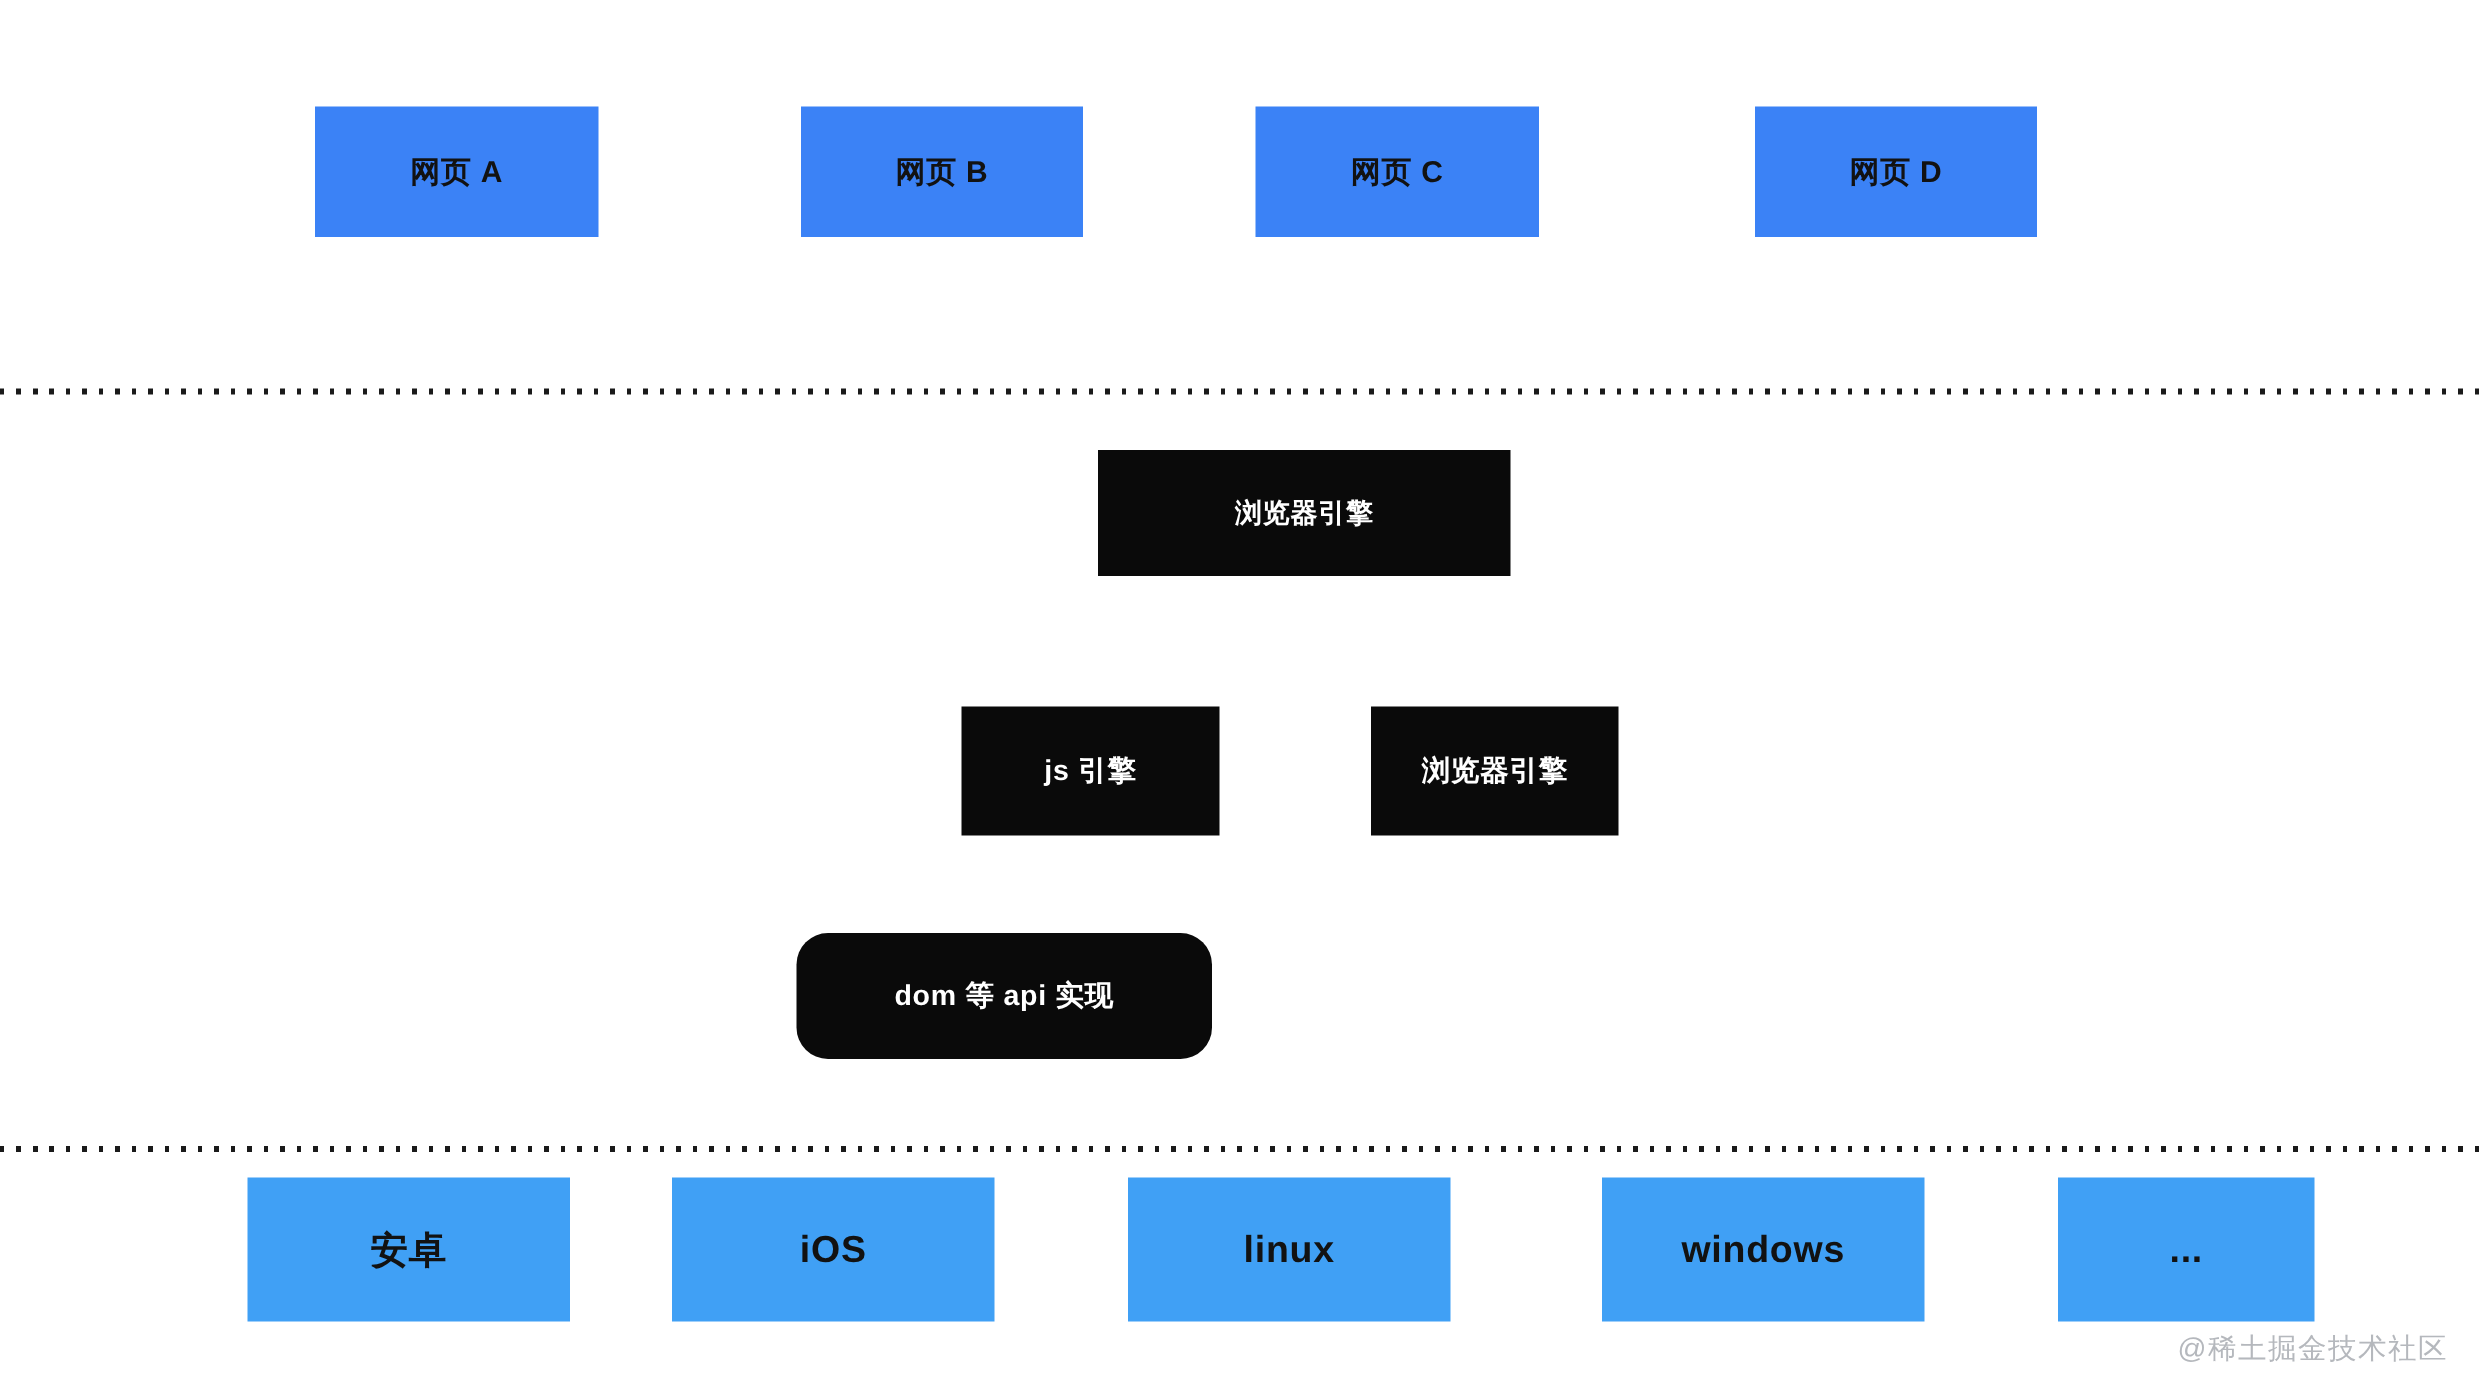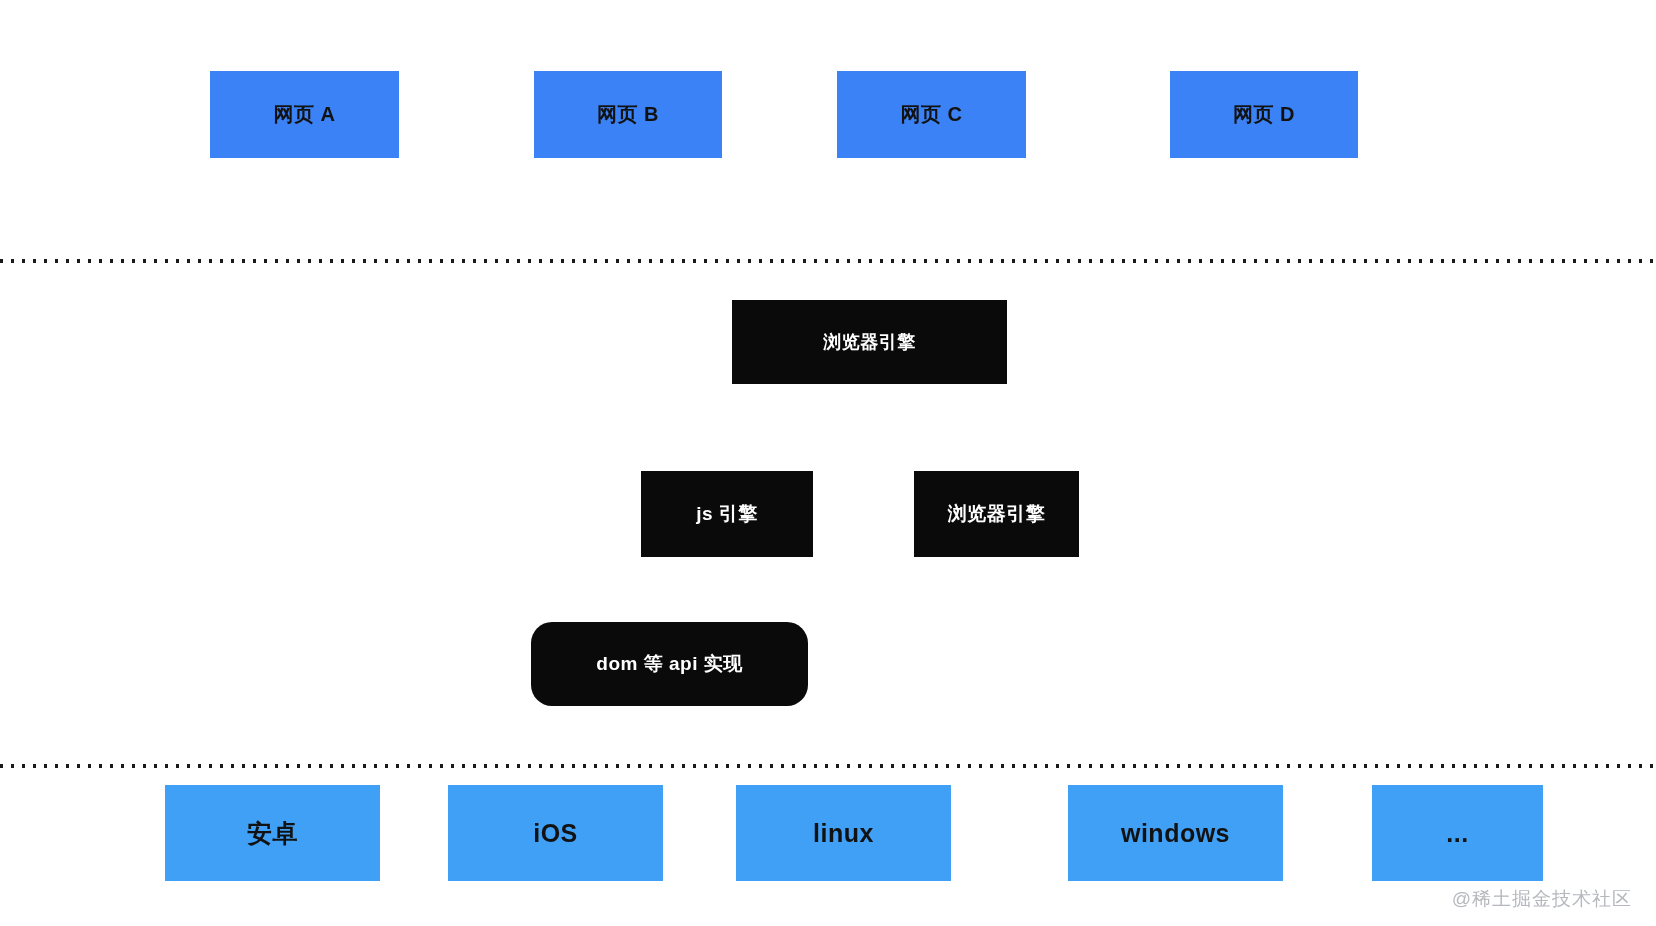--- a/index.html
+++ b/index.html
@@ -81,19 +81,19 @@
 
   <div class="box engine-box" style="left:641px; top:471px; width:172px; height:86px;">js 引擎</div>
   <div class="box engine-box" style="left:914px; top:471px; width:165px; height:86px;">浏览器引擎</div>
 
   <div class="box engine-box" style="left:531px; top:622px; width:277px; height:84px;border-radius:21px;">dom 等 api 实现</div>
 
   <div class="dotted-line" style="top:764px;"></div>
 
   <div class="box platform-box" style="left:165px; width:215px;">安卓</div>
   <div class="box platform-box" style="left:448px; width:215px;">iOS</div>
-  <div class="box platform-box" style="left:736px; width:215px;">linux</div>
+  <div class="box platform-box" style="left:752px; width:215px;">linux</div>
   <div class="box platform-box" style="left:1068px; width:215px;">windows</div>
   <div class="box platform-box" style="left:1372px; width:171px;">...</div>
 
   <div class="watermark">@稀土掘金技术社区</div>
 
 </div>
 
 </body></html>

